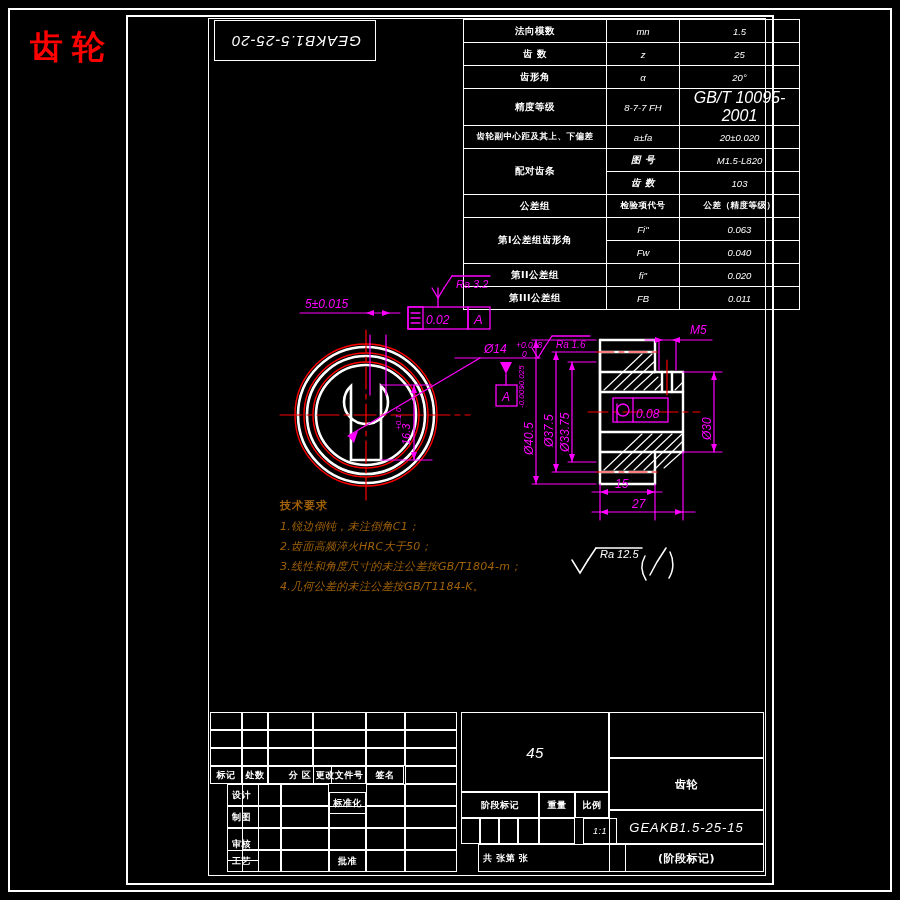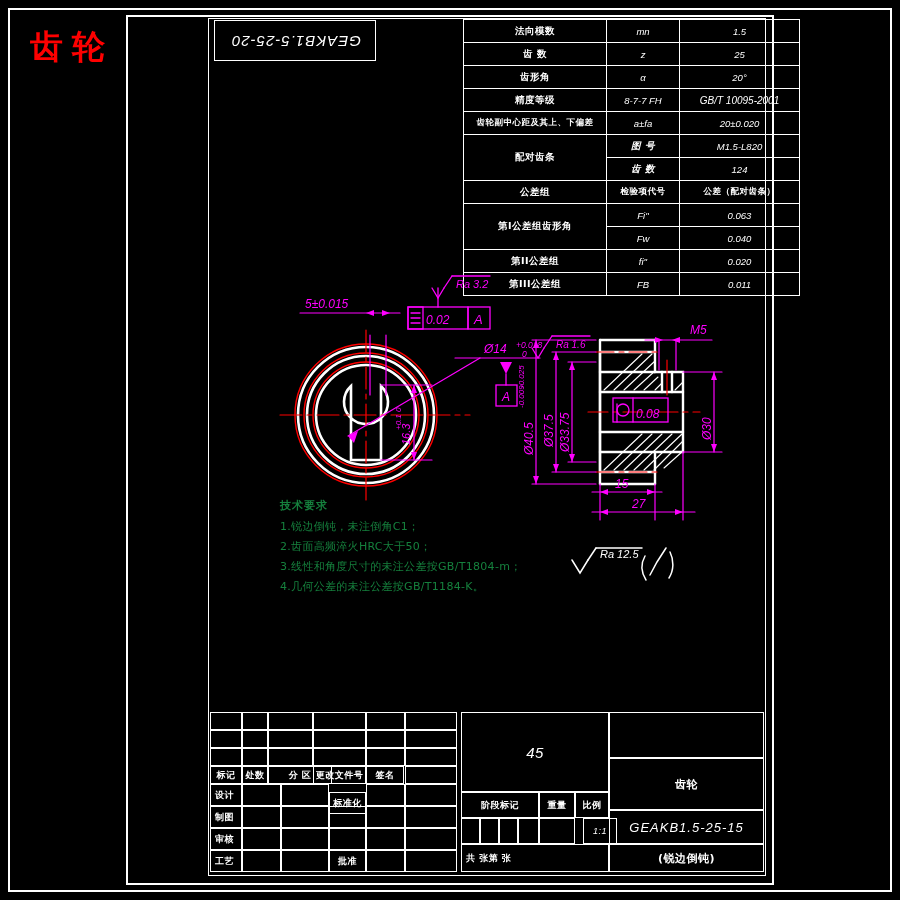--- a/index.html
+++ b/index.html
@@ -35,34 +35,34 @@
       vertical-align:middle;padding:0;height:22px;font-size:9.5px;}
   td.pn{width:142px;font-family:"DejaVu Sans",sans-serif;font-weight:bold;letter-spacing:.5px;}
   td.ps{width:72px;font-style:italic;font-size:11px;}
   td.pv{width:119px;font-style:italic;font-size:12px;}
   td.cjk{font-family:"DejaVu Sans",sans-serif;font-weight:bold;font-size:9.5px;letter-spacing:.5px;}
   td.big{font-size:14px;}
   svg{position:absolute;left:0;top:0;overflow:visible;}
   text{font-family:"Liberation Sans",sans-serif;}
 
   
-  .tech{position:absolute;left:280px;top:498px;width:330px;color:#15803d;}
+  .tech{position:absolute;left:280px;top:498px;width:330px;color:#a16207;}
   .tech .hd{font-family:"DejaVu Sans",sans-serif;font-weight:bold;font-size:11px;
       letter-spacing:1px;margin-bottom:6px;}
-  .tech .ln{font-family:"DejaVu Sans",sans-serif;font-size:11px;
+  .tech .ln{font-family:"DejaVu Sans",sans-serif;font-size:11px;font-style:italic;
       letter-spacing:.3px;margin:4px 0 5px 0;white-space:nowrap;}
 
   
   .tb{position:absolute;left:210px;top:712px;width:554px;height:162px;}
   .tb .cell{position:absolute;border:1px solid #fff;box-sizing:border-box;
       display:flex;align-items:center;justify-content:center;
       font-family:"DejaVu Sans",sans-serif;font-weight:bold;font-size:9px;
       letter-spacing:.5px;color:#fff;overflow:hidden;}
   .tb .cell.it{font-style:italic;font-weight:normal;font-family:"Liberation Sans",sans-serif;margin-left:8px;}
-  .tb .cell.lbl{justify-content:flex-start;padding-left:4px;}
+  .tb .cell.lbl{justify-content:flex-start;padding-left:4px;margin-left:17px;}
   .tb .cell.mat{font-size:15px;font-style:italic;font-family:"Liberation Sans",sans-serif;font-weight:normal;}
   .tb .cell.pname{font-size:11px;}
   .tb .cell.pcode{font-size:13px;font-style:italic;font-family:"Liberation Sans",sans-serif;font-weight:normal;letter-spacing:1px;}
 </style>
 </head>
 <body>
 
 <div id="root">
 
   <div class="outerFrame"></div>
@@ -88,40 +88,40 @@
         <td class="pv">25</td>
       </tr>
       <tr>
         <td class="pn cjk">齿形角</td>
         <td class="ps">α</td>
         <td class="pv">20°</td>
       </tr>
       <tr>
         <td class="pn cjk">精度等级</td>
         <td class="ps">8-7-7 FH</td>
-        <td class="pv" style="font-size:10px">GB/T 10095-2001</td>
+        <td class="pv" style="font-size:16px">GB/T 10095-2001</td>
       </tr>
       <tr>
         <td class="pn cjk" style="font-size:8.5px">齿轮副中心距及其上、下偏差</td>
         <td class="ps">a±fa</td>
         <td class="pv">20±0.020</td>
       </tr>
       <tr>
         <td class="pn cjk" rowspan="2">配对齿条</td>
         <td class="ps cjk">图   号</td>
         <td class="pv big">M1.5-L820</td>
       </tr>
       <tr>
         <td class="ps cjk">齿   数</td>
-        <td class="pv">124</td>
+        <td class="pv">103</td>
       </tr>
       <tr>
         <td class="pn cjk">公差组</td>
         <td class="ps cjk" style="font-size:8.5px;font-style:normal">检验项代号</td>
-        <td class="pv cjk" style="font-size:8.5px;font-style:normal">公差（配对齿条）</td>
+        <td class="pv cjk" style="font-size:8.5px;font-style:normal">公差（精度等级）</td>
       </tr>
       <tr>
         <td class="pn cjk" rowspan="2">第I公差组齿形角</td>
         <td class="ps">Fi''</td>
         <td class="pv">0.063</td>
       </tr>
       <tr>
         <td class="ps">Fw</td>
         <td class="pv">0.040</td>
       </tr>
@@ -389,21 +389,21 @@
     <div class="cell" style="left:156px;top:72px;width:39px;height:22px"></div>
     <div class="cell" style="left:195px;top:72px;width:52px;height:22px"></div>
 
     <div class="cell lbl" style="left:0;top:94px;width:32px;height:22px">制图</div>
     <div class="cell" style="left:32px;top:94px;width:39px;height:22px"></div>
     <div class="cell" style="left:71px;top:94px;width:48px;height:22px"></div>
     <div class="cell" style="left:119px;top:94px;width:37px;height:22px"></div>
     <div class="cell" style="left:156px;top:94px;width:39px;height:22px"></div>
     <div class="cell" style="left:195px;top:94px;width:52px;height:22px"></div>
 
-    <div class="cell lbl" style="left:0;top:116px;width:32px;height:22px">审核</div>
+    <div class="cell lbl" style="left:0;top:116px;width:32px;height:33px">审核</div>
     <div class="cell" style="left:32px;top:116px;width:39px;height:22px"></div>
     <div class="cell" style="left:71px;top:116px;width:48px;height:22px"></div>
     <div class="cell" style="left:119px;top:116px;width:37px;height:22px"></div>
     <div class="cell" style="left:156px;top:116px;width:39px;height:22px"></div>
     <div class="cell" style="left:195px;top:116px;width:52px;height:22px"></div>
 
     <div class="cell lbl" style="left:0;top:138px;width:32px;height:22px">工艺</div>
     <div class="cell" style="left:32px;top:138px;width:39px;height:22px"></div>
     <div class="cell" style="left:71px;top:138px;width:48px;height:22px"></div>
     <div class="cell" style="left:119px;top:138px;width:37px;height:22px">批准</div>
@@ -421,16 +421,16 @@
     <div class="cell" style="left:289px;top:106px;width:19px;height:26px"></div>
     <div class="cell" style="left:308px;top:106px;width:21px;height:26px"></div>
     <div class="cell" style="left:329px;top:106px;width:36px;height:26px"></div>
     <div class="cell it" style="left:365px;top:106px;width:34px;height:26px">1:1</div>
 
     <div class="cell lbl" style="left:251px;top:132px;width:148px;height:28px">共  张第  张</div>
 
     <div class="cell" style="left:399px;top:0;width:155px;height:46px"></div>
     <div class="cell pname" style="left:399px;top:46px;width:155px;height:52px">齿轮</div>
     <div class="cell pcode" style="left:399px;top:98px;width:155px;height:34px">GEAKB1.5-25-15</div>
-    <div class="cell pname" style="left:399px;top:132px;width:155px;height:28px">(锐边倒钝)</div>
+    <div class="cell pname" style="left:399px;top:132px;width:155px;height:28px">(阶段标记)</div>
   </div>
 
 </div>
 
 </body></html>

